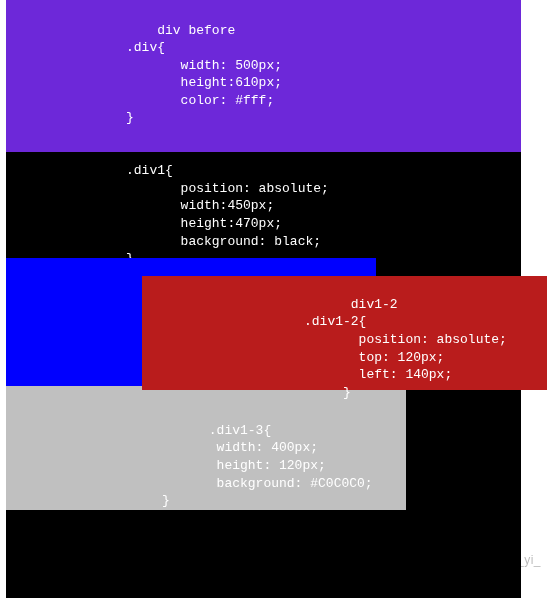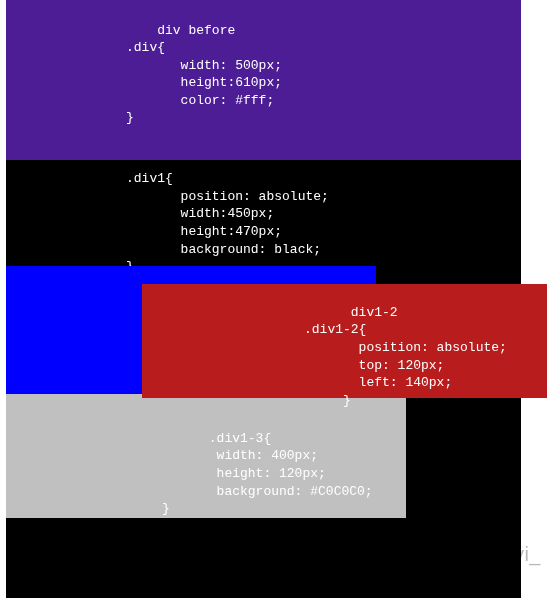--- a/index.html
+++ b/index.html
@@ -12,23 +12,23 @@
     width: 547px;
     height: 598px;
     overflow: hidden;
     position: relative;
   }
   .pad-wrap {
     padding: 0 26px 0 6px;
     position: relative;
   }
   .redbox {
-    background: #4c1d95;
+    background: #6d28d9;
     color: #fff;
-    padding: 4px 0 16px 120px;
+    padding: 4px 0 8px 120px;
     white-space: pre;
   }
   .blackbox {
     background: #000;
     color: #fff;
     position: relative;
     width: 100%;
     height: 480px;
   }
   .blackbox .code1 {
@@ -68,21 +68,21 @@
     height: 124px;
     padding: 18px 16px 0 156px;
     white-space: pre;
   }
   .watermark {
     position: absolute;
     right: 6px;
     bottom: 30px;
     color: rgba(0,0,0,0.28);
     font-family: Arial, sans-serif;
-    font-size: 20px;
+    font-size: 12px;
     letter-spacing: 0.5px;
     pointer-events: none;
     z-index: 3;
   }
 </style>
 </head>
 <body>
 
 <div class="pad-wrap">
 

